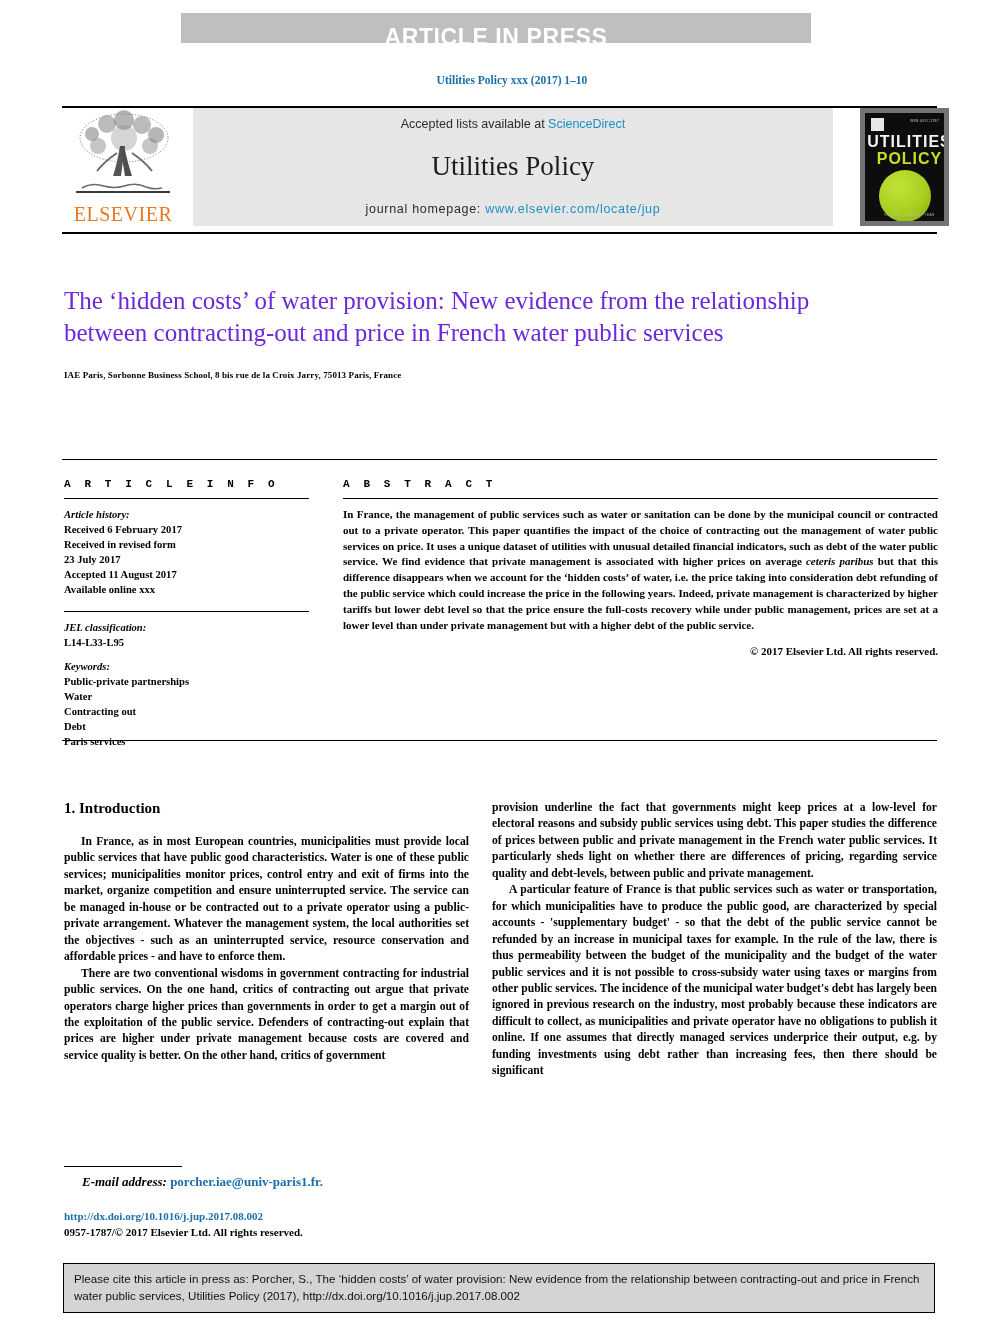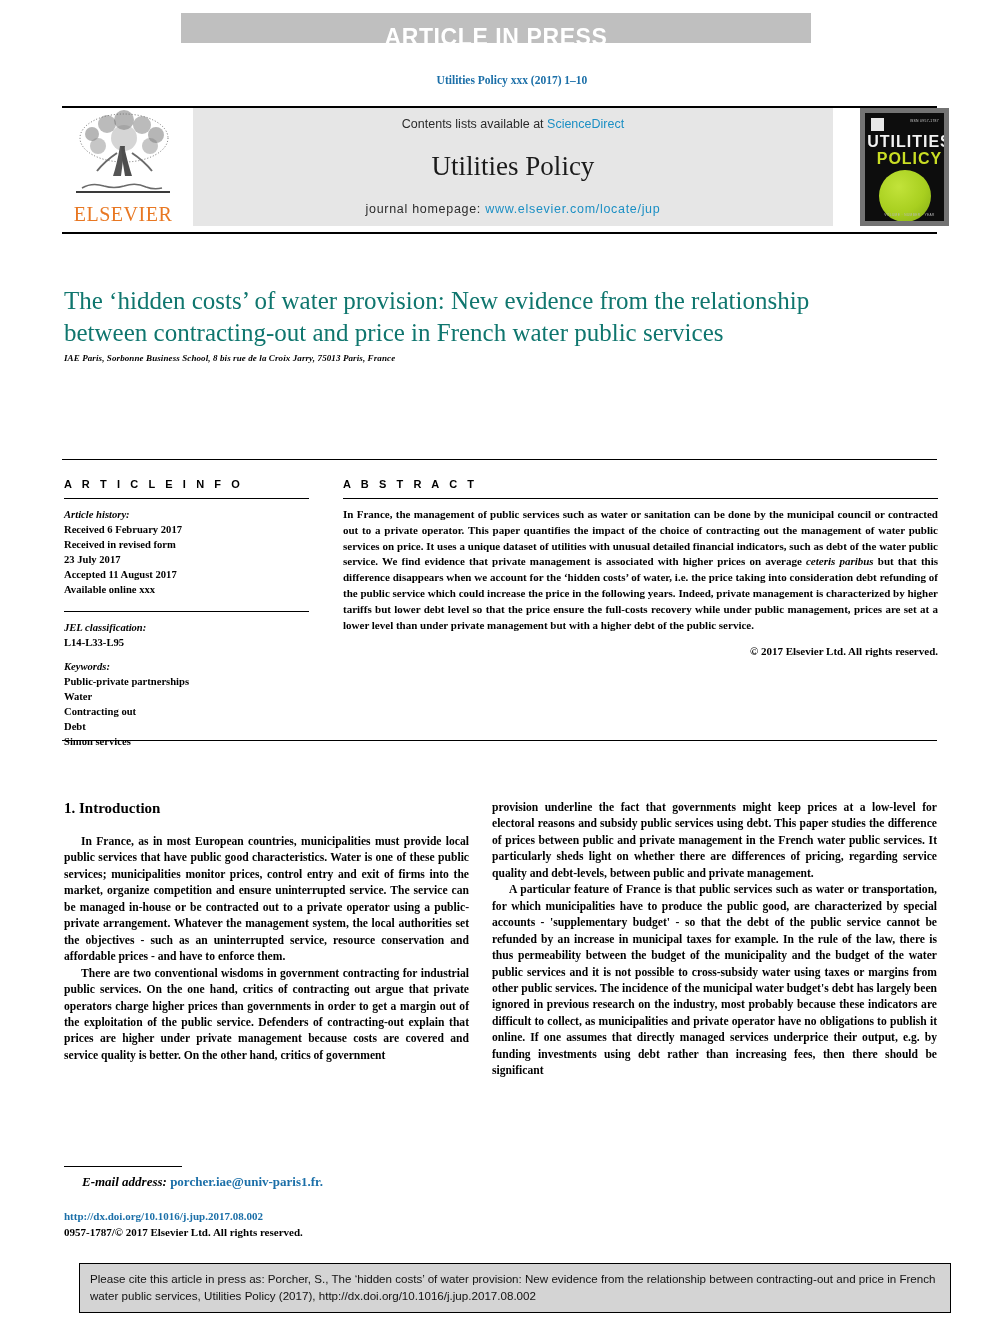--- a/index.html
+++ b/index.html
@@ -200,34 +200,33 @@
   .title-block {
     position: absolute;
     left: 64px;
     top: 285px;
     width: 760px;
   }
   .paper-title {
     font-family: "Liberation Serif", serif;
     font-size: 25px;
     line-height: 1.28;
-    color: #0f766e;
+    color: #6d28d9;
     margin: 0;
     font-weight: normal;
   }
   .author-name {
     margin-top: 16px;
     font-family: "Liberation Serif", serif;
     font-size: 18px;
     color: #000;
   }
   .affiliation {
-    margin-top: 4px;
-    font-family: "Liberation Serif", serif;
-    font-style: italic;
+    margin-top: 21px;
+    font-family: "Liberation Serif", serif;
     font-weight: bold;
     font-size: 9px;
     letter-spacing: 0.1px;
     color: #000;
   }
 
   
   .rule-info-top {
     position: absolute;
     left: 62px;
@@ -251,21 +250,21 @@
     top: 478px;
     width: 245px;
   }
   .abstract-col {
     position: absolute;
     left: 343px;
     top: 478px;
     width: 595px;
   }
   .section-caps {
-    font-family: Liberation Sans, sans-serif;
+    font-family: Liberation Mono, monospace;
     font-weight: bold;
     font-size: 11px;
     letter-spacing: 3.6px;
   }
   .thin-rule {
     height: 1px;
     background: #000;
     margin: 8px 0 8px 0;
   }
   .info-group {
@@ -363,21 +362,21 @@
     top: 1226px;
     font-family: "Liberation Serif", serif;
     font-weight: bold;
     font-size: 11px;
     color: #000;
   }
 
   
   .cite-box {
     position: absolute;
-    left: 79px;
+    left: 63px;
     top: 1263px;
     width: 872px;
     height: 50px;
     background: #d4d4d4;
     border: 1px solid #000;
     box-sizing: border-box;
     padding: 7px 10px 0 10px;
   }
   .cite-text {
     font-family: "Liberation Sans", sans-serif;
@@ -416,21 +415,21 @@
         <path d="M70 45 q12 8 20 18" stroke="#6a6a6a" stroke-width="2" fill="none"></path>
         <rect x="14" y="83" width="94" height="2" fill="#3a3a3a"></rect>
         <path d="M20 80 q10 -6 22 -2 q10 3 20 0 q12 -4 22 1 q8 3 16 1" stroke="#6a6a6a" stroke-width="1.5" fill="none"></path>
       </g>
     </svg>
     <div class="elsevier-word">ELSEVIER</div>
   </div>
 
   <div class="contents-box">
     <div class="contents-line">
-      <span>Contents lists available at </span><a class="sciencedirect-link" href="#" style="text-decoration:none">ScienceDirect</a>
+      <span>Accepted lists available at </span><a class="sciencedirect-link" href="#" style="text-decoration:none">ScienceDirect</a>
     </div>
     <div class="journal-title-big">Utilities Policy</div>
     <div class="homepage-line">
       <span>journal homepage: </span><a class="homepage-url" href="#" style="text-decoration:none">www.elsevier.com/locate/jup</a>
     </div>
   </div>
 
   <div class="cover-thumb">
     <div class="cover-mini-logo"></div>
     <div class="cover-topright">ISSN 0957-1787</div>
@@ -465,21 +464,21 @@
     <div class="info-label">JEL classification:</div>
     <div>L14-L33-L95</div>
   </div>
   <div class="info-gap"></div>
   <div class="info-group">
     <div class="info-label">Keywords:</div>
     <div>Public-private partnerships</div>
     <div>Water</div>
     <div>Contracting out</div>
     <div>Debt</div>
-    <div>Simon services</div>
+    <div>Paris services</div>
   </div>
 </div>
 
 <div class="abstract-col">
   <div class="section-caps">A B S T R A C T</div>
   <div class="thin-rule"></div>
   <div class="abstract-text"><span>In France, the management of public services such as water or sanitation can be done by the municipal council or contracted out to a private operator. This paper quantifies the impact of the choice of contracting out the management of water public services on price. It uses a unique dataset of utilities with unusual detailed financial indicators, such as debt of the water public service. We find evidence that private management is associated with higher prices on average </span><em>ceteris paribus</em><span> but that this difference disappears when we account for the ‘hidden costs’ of water, i.e. the price taking into consideration debt refunding of the public service which could increase the price in the following years. Indeed, private management is characterized by higher tariffs but lower debt level so that the price ensure the full-costs recovery while under public management, prices are set at a lower level than under private management but with a higher debt of the public service.</span></div>
   <div class="copyright-line">© 2017 Elsevier Ltd. All rights reserved.</div>
 </div>
 

